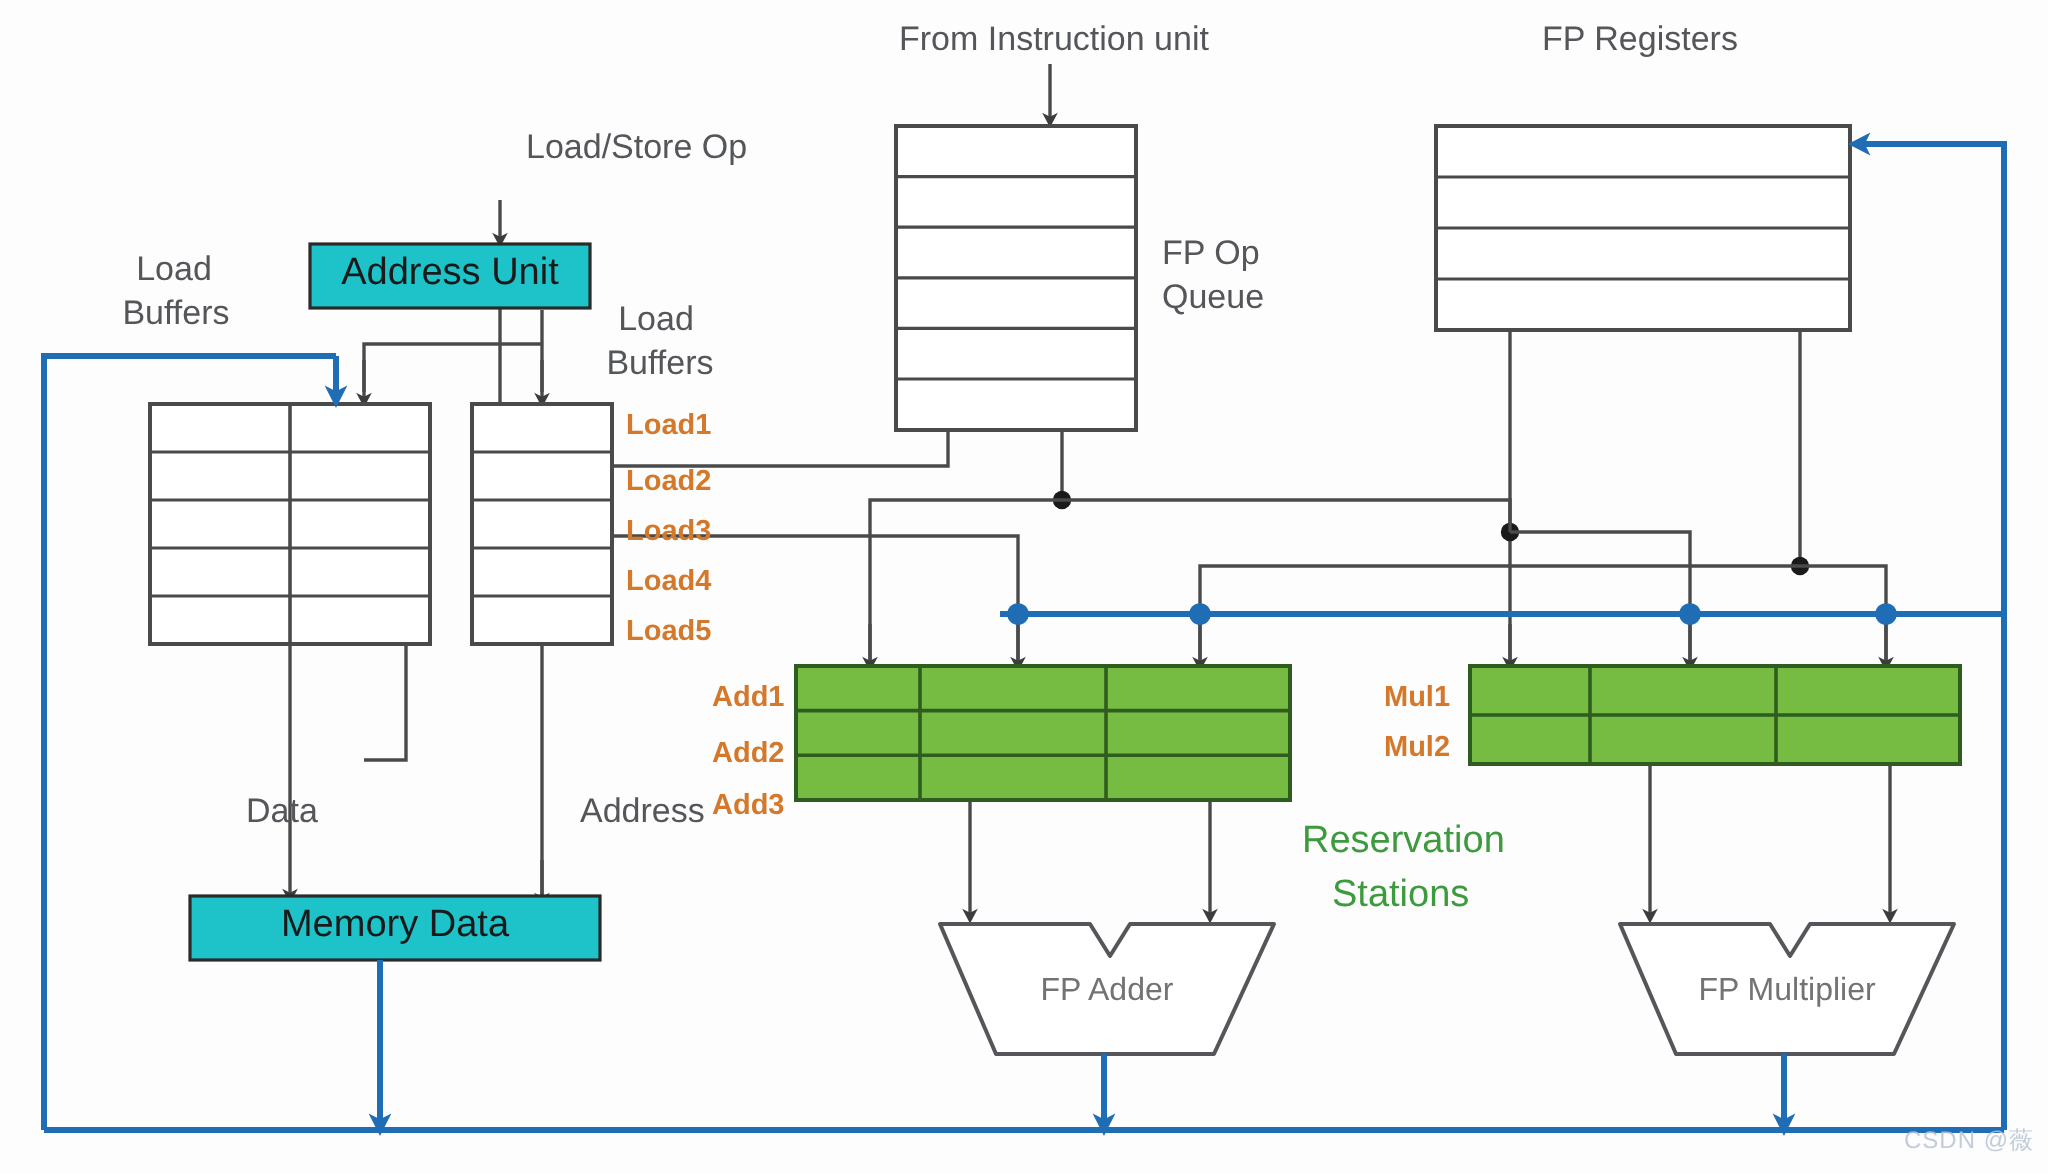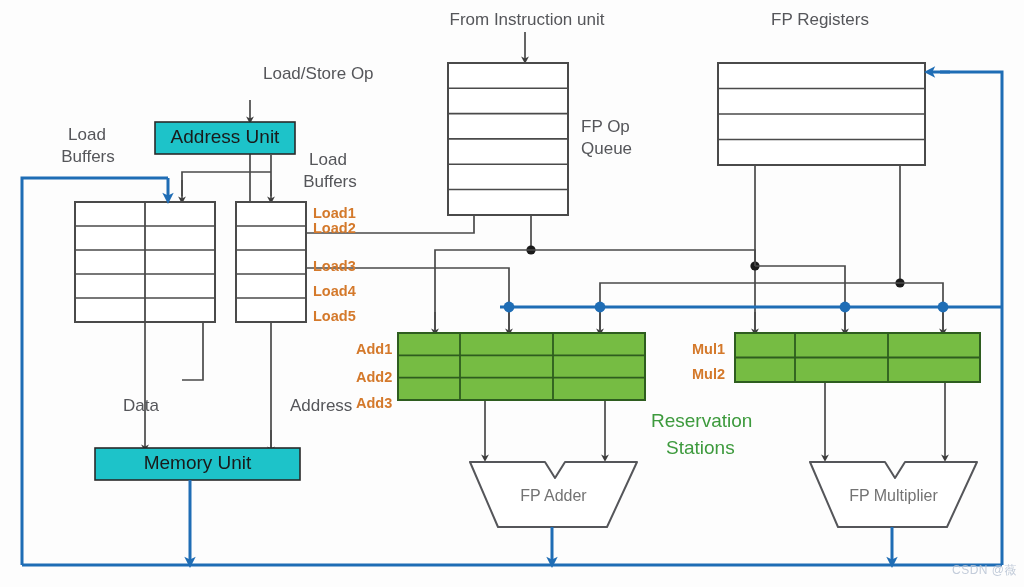--- a/index.html
+++ b/index.html
@@ -240,28 +240,28 @@
   <div class="lbl lbl-dark" style="left:581px; top:139px;">Queue</div>
 
   <div class="lbl lbl-dark center" style="left:44px; top:125px; width:86px;">Load</div>
   <div class="lbl lbl-dark center" style="left:38px; top:147px; width:100px;">Buffers</div>
 
   <div class="lbl lbl-dark center" style="left:297px; top:150px; width:62px;">Load</div>
   <div class="lbl lbl-dark center" style="left:289px; top:172px; width:82px;">Buffers</div>
 
   <div class="lbl lbl-unit" style="left:155px; top:126px; width:140px;">Address Unit</div>
 
-  <div class="lbl lbl-unit" style="left:95px; top:452px; width:205px;">Memory Unit</div>
+  <div class="lbl lbl-unit" style="left:95px; top:452px; width:205px;">Memory Data</div>
 
   <div class="lbl lbl-dark" style="left:123px; top:396px;">Data</div>
 
   <div class="lbl lbl-dark" style="left:290px; top:396px;">Address</div>
 
   <div class="lbl lbl-orange" style="left:313px; top:205px;">Load1</div>
-  <div class="lbl lbl-orange" style="left:313px; top:220px;">Load2</div>
+  <div class="lbl lbl-orange" style="left:313px; top:233px;">Load2</div>
   <div class="lbl lbl-orange" style="left:313px; top:258px;">Load3</div>
   <div class="lbl lbl-orange" style="left:313px; top:283px;">Load4</div>
   <div class="lbl lbl-orange" style="left:313px; top:308px;">Load5</div>
 
   <div class="lbl lbl-orange" style="left:356px; top:341px;">Add1</div>
   <div class="lbl lbl-orange" style="left:356px; top:369px;">Add2</div>
   <div class="lbl lbl-orange" style="left:356px; top:395px;">Add3</div>
 
   <div class="lbl lbl-orange" style="left:692px; top:341px;">Mul1</div>
   <div class="lbl lbl-orange" style="left:692px; top:366px;">Mul2</div>

